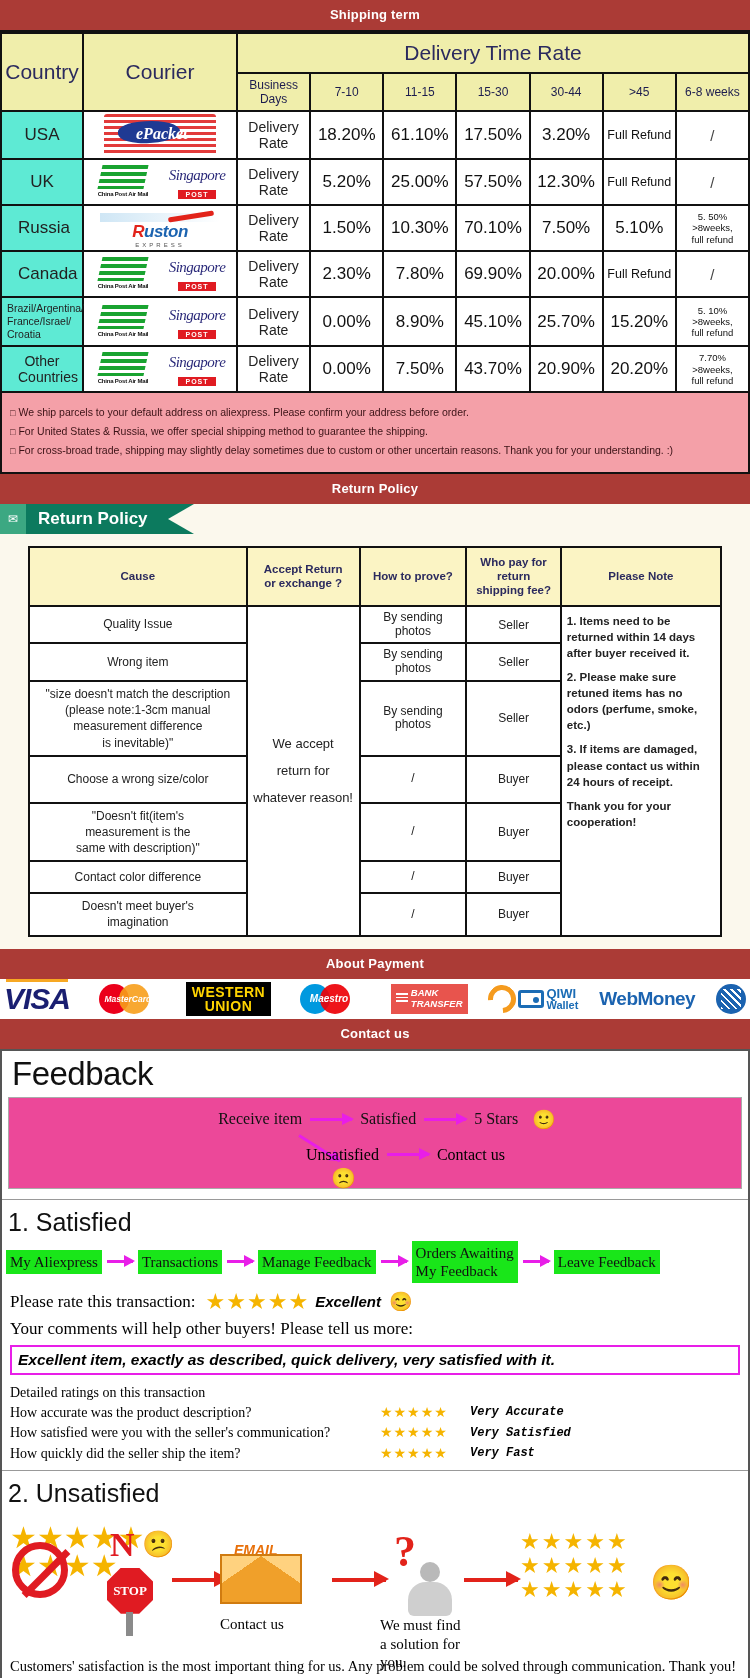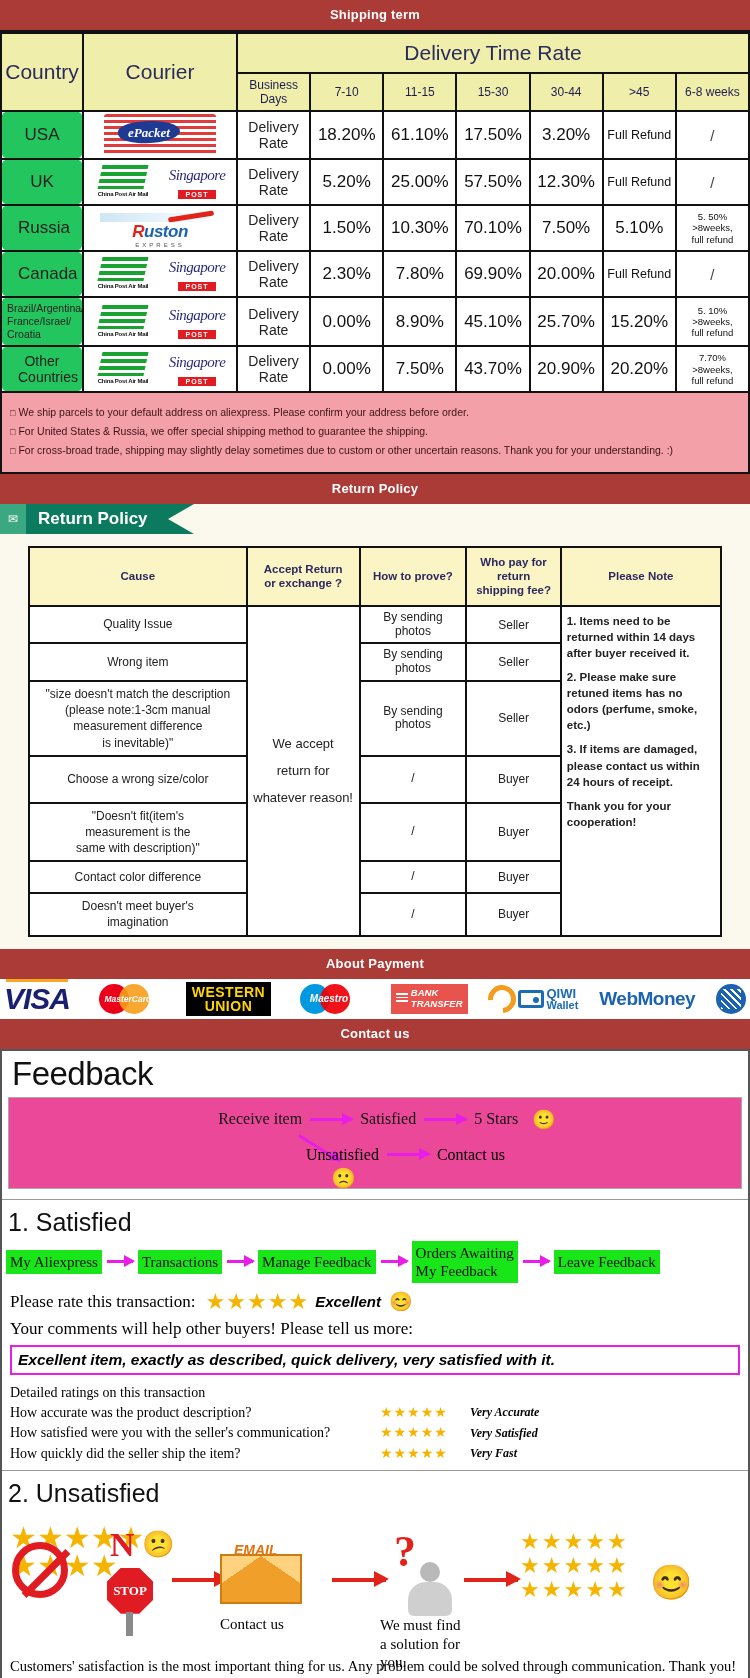--- a/index.html
+++ b/index.html
@@ -38,25 +38,24 @@
     background: #fff;
   }
   .ship .hd-yellow {
     background: #f0eeab;
     color: #2b2a5e;
     font-weight: normal;
   }
   .ship .big-hd { font-size: 21px; padding: 7px 0; }
   .ship .sub-hd { font-size: 12px; padding: 4px 0; color:#1c1c4e; }
   .ship .country {
-    background: #22c55e;
+    background: #5eead4;
     color: #222;
     font-size: 17px;
     padding: 4px 16px;
-    border-radius: 8px;
   }
   .ship .country.small { font-size: 10.5px; text-align: left; padding-left: 5px; line-height: 1.25; }
   .ship .country.tight { font-size: 14px; }
   .ship .rate-label { font-size: 14px; color:#222; }
   .ship .val { font-size: 17px; color:#111; }
   .ship .val.sm { font-size: 12.5px; }
   .ship .wk { font-size: 9.5px; line-height: 1.2; color:#111; text-align:center; }
   .ship .slash { font-size: 15px; color:#444; }
 
   .logocell { padding: 2px; height: 46px; }
@@ -70,22 +69,22 @@
     border-radius: 3px;
     overflow: hidden;
   }
   .logo-epacket::before {
     content: ""; position: absolute; left: 14px; top: 7px;
     width: 62px; height: 22px; background: #1f3a93;
     border-radius: 40% 55% 45% 50%;
     transform: rotate(-4deg);
   }
   .logo-epacket span {
-    position: absolute; left: 24px; top: 11px; z-index: 2;
-    color: #fff; font-style: italic; font-weight: bold; font-size: 13px;
+    position: absolute; left: 32px; top: 11px; z-index: 2;
+    color: #fff; font-style: italic; font-weight: bold; font-size: 16px;
     font-family: "Liberation Serif", serif;
   }
   .logo-chinapost { width: 88px; text-align: center; padding-top: 2px; }
   .cp-mark {
     width: 46px; height: 24px; margin: 0 auto;
     background:
       linear-gradient(to bottom,
        #19a330 0 4px, transparent 4px 7px,
        #19a330 7px 11px, transparent 11px 14px,
        #19a330 14px 18px, transparent 18px 21px,
@@ -262,21 +261,21 @@
   .excellent{font-family:"Liberation Sans",sans-serif;font-weight:bold;font-style:italic;font-size:15px;}
   .comment-line{padding:2px 0 4px 8px;font-size:17px;}
   .comment-box{
     border:2px solid #e81ee8; margin:2px 8px 6px 8px; padding:4px 6px;
     font-family:"Liberation Sans",sans-serif; font-weight:bold; font-style:italic; font-size:15.5px;
   }
   .detailed{padding:2px 0 0 8px;font-size:14px;line-height:1.45;}
   .drow{display:flex;align-items:center;}
   .drow .q{width:370px;}
   .drow .s{color:#f5b400;font-size:14px;letter-spacing:1px;width:90px;}
-  .drow .v{font-family:Liberation Serif, serif;font-weight:bold;font-style:italic;font-size:12px;}
+  .drow .v{font-family:Liberation Mono, monospace;font-weight:bold;font-style:italic;font-size:12px;}
 
   .unsat-art{position:relative;height:135px;margin:4px 0 0 0;}
   .bignostars{position:absolute;left:8px;top:8px;color:#f5b400;font-size:30px;line-height:.95;width:120px;}
   .nocircle{position:absolute;left:10px;top:26px;width:56px;height:56px;border:7px solid #e01b22;border-radius:50%;}
   .nocircle::after{content:"";position:absolute;left:-4px;top:21px;width:62px;height:7px;background:#e01b22;transform:rotate(-45deg);}
   .bigN{position:absolute;left:108px;top:10px;font-size:34px;font-weight:bold;color:#e01b22;font-family:"Liberation Serif",serif;}
   .stopsign{position:absolute;left:105px;top:52px;width:46px;height:46px;background:#e01b22;color:#fff;
     display:flex;align-items:center;justify-content:center;font-size:13px;font-weight:bold;
     clip-path:polygon(30% 0,70% 0,100% 30%,100% 70%,70% 100%,30% 100%,0 70%,0 30%);}
   .stoppost{position:absolute;left:124px;top:96px;width:7px;height:24px;background:#8a8a8a;}

